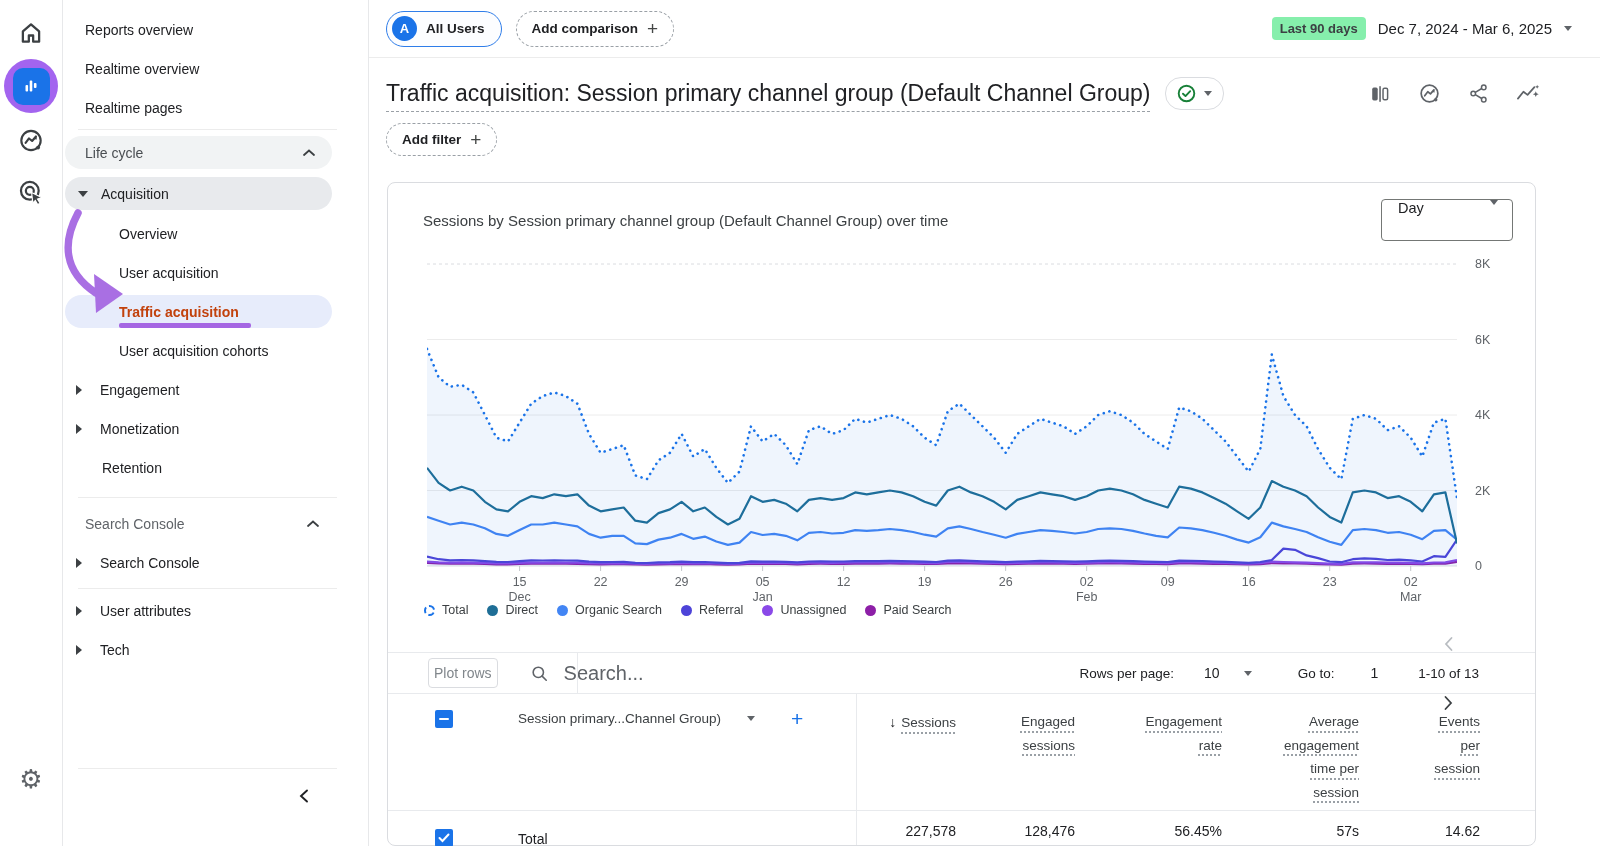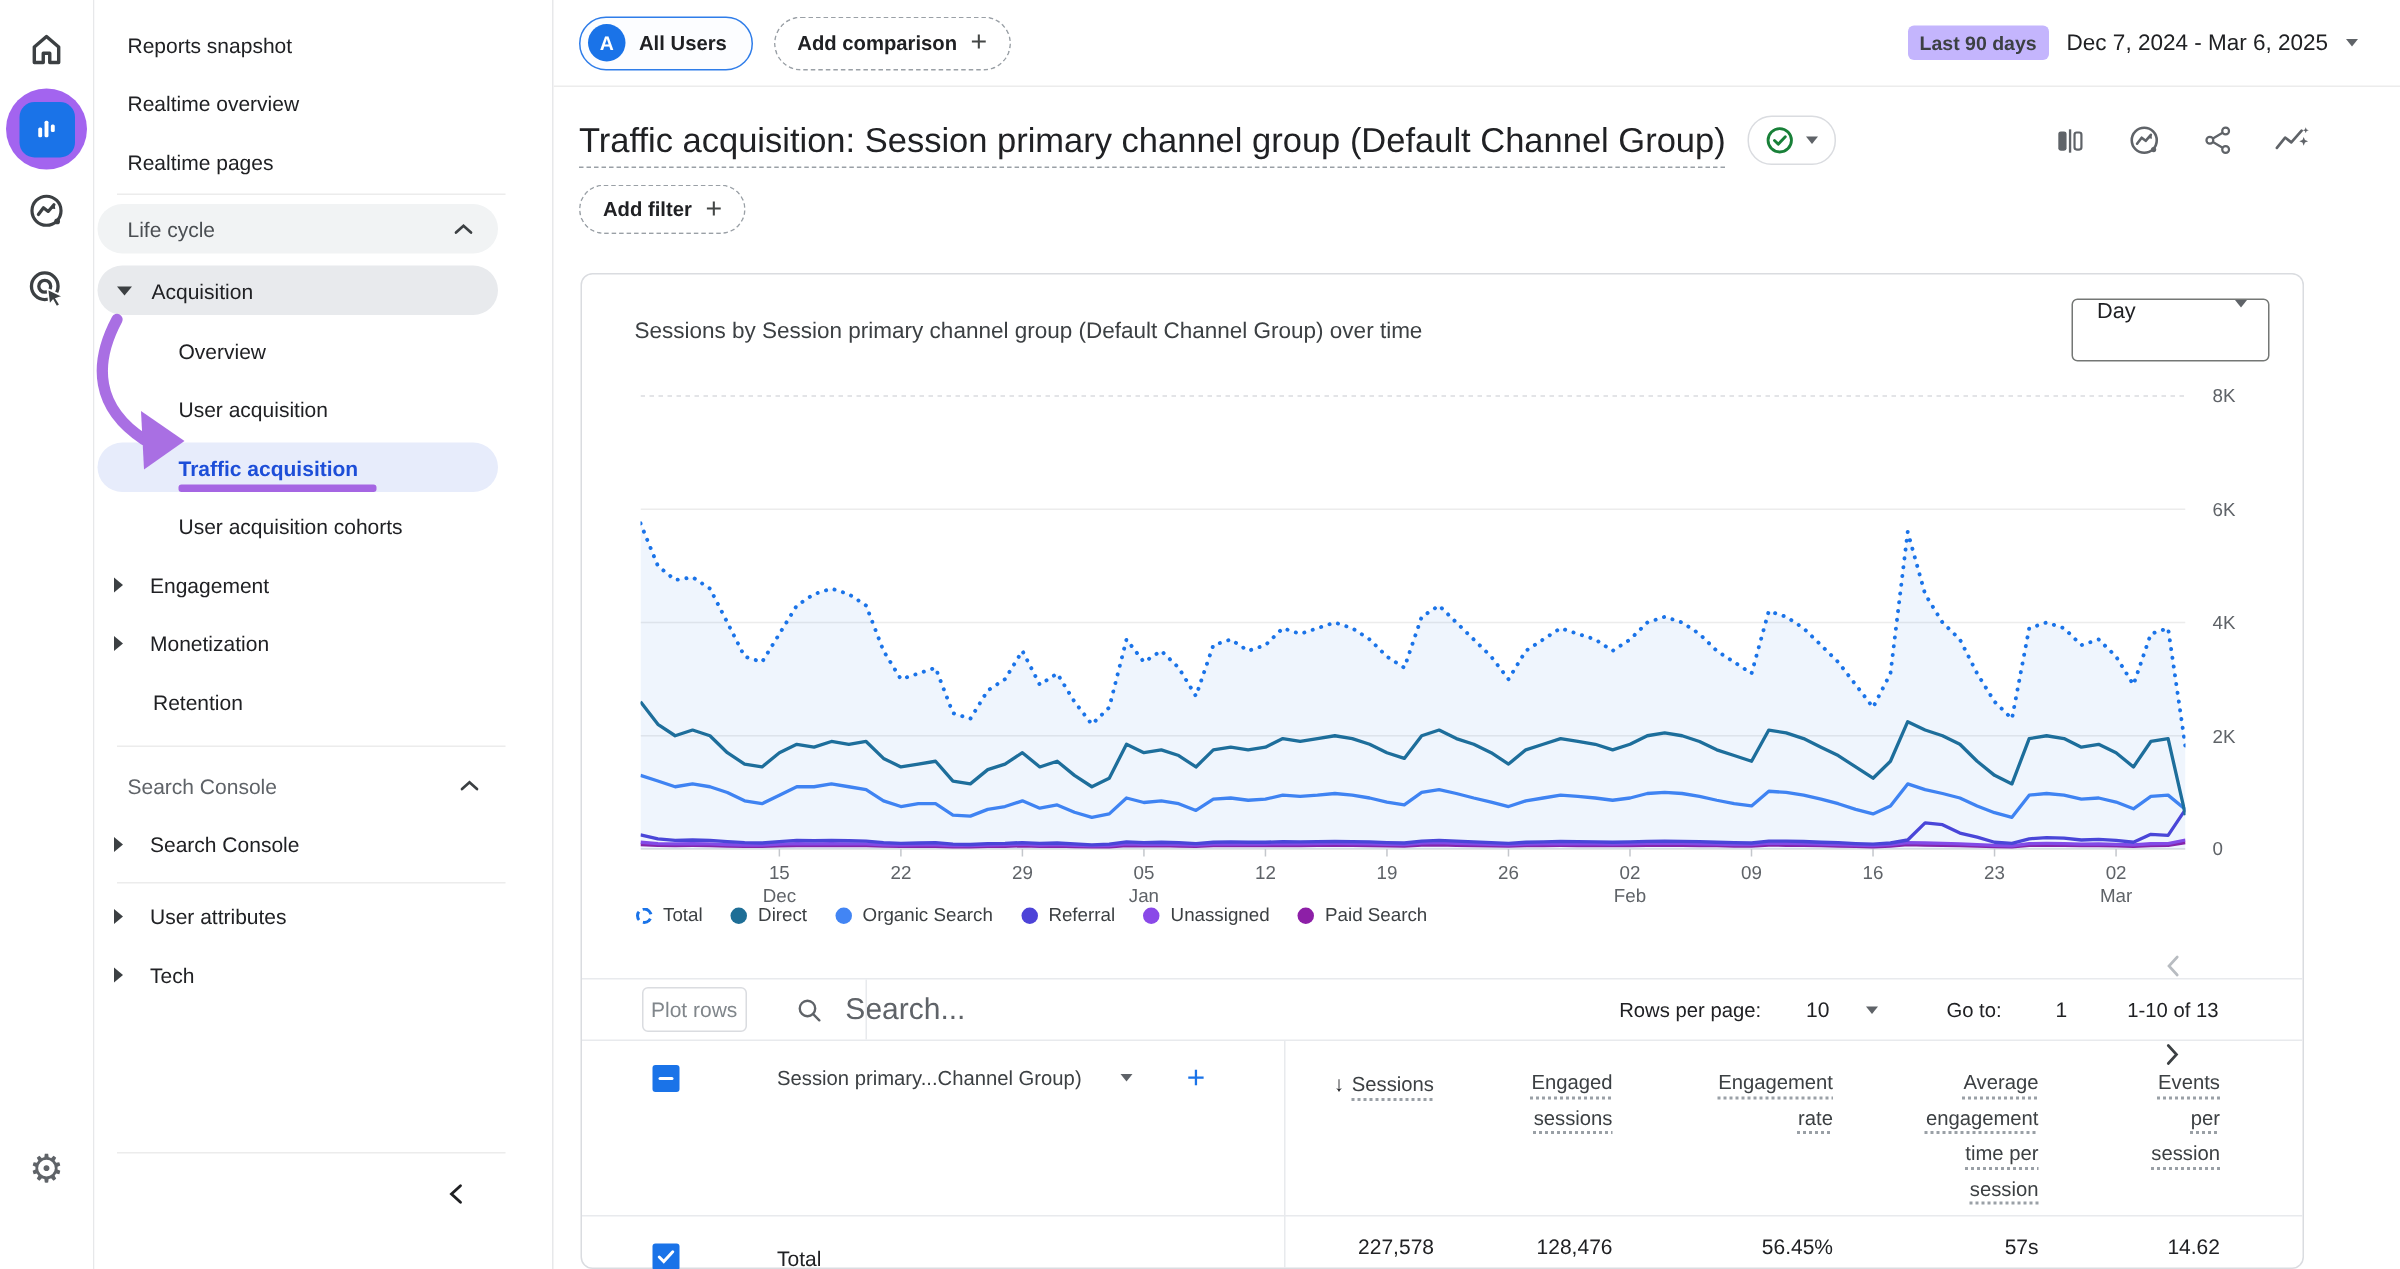--- a/index.html
+++ b/index.html
@@ -22,38 +22,38 @@
   .side-item{height:39px;display:flex;align-items:center;padding-left:22px;font-weight:500;color:#202124;}
   .side-divider{height:1px;background:#ececec;margin:2px 31px 2px 15px;}
   .section-pill{height:33px;margin:6px 36px 0 2px;border-radius:17px;background:#f1f3f4;display:flex;align-items:center;padding:0 16px 0 20px;color:#4a4e52;font-weight:500;justify-content:space-between;}
   .section-pill .chev{margin-left:auto;}
   .acq-pill{height:33px;margin:8px 36px 0 2px;border-radius:17px;background:#e8eaed;display:flex;align-items:center;gap:13px;padding:0 16px 0 13px;font-weight:500;color:#202124;}
   .tri-down{width:0;height:0;border-left:5px solid transparent;border-right:5px solid transparent;border-top:6px solid #3c4043;}
   .tri-right{width:0;height:0;border-top:5px solid transparent;border-bottom:5px solid transparent;border-left:6px solid #3c4043;}
   .side-child{height:39px;display:flex;align-items:center;padding-left:56px;font-weight:500;color:#202124;}
   .side-exp{height:39px;display:flex;align-items:center;gap:18px;padding-left:13px;font-weight:500;color:#202124;}
   .side-exp.noarrow{padding-left:39px;}
-  .traffic-pill{position:relative;height:33px;margin:3px 36px 3px 2px;border-radius:17px;background:#e7ecfb;display:flex;align-items:center;padding-left:54px;color:#1d4ed8;font-weight:600;}
+  .traffic-pill{position:relative;height:33px;margin:3px 36px 3px 2px;border-radius:17px;background:#e7ecfb;display:flex;align-items:center;padding-left:54px;color:#c2410c;font-weight:600;}
   .traffic-underline{position:absolute;left:54px;bottom:0px;width:132px;height:5px;border-radius:2px;background:#a566e3;}
   .sec-head{height:39px;display:flex;align-items:center;padding:0 48px 0 22px;color:#5f6368;font-weight:500;}
   .sec-head .chev{margin-left:auto;}
   .bottom-divider{position:absolute;left:15px;right:31px;top:768px;height:1px;background:#ececec;}
   .collapse-btn{position:absolute;left:228px;top:783px;width:26px;height:26px;display:flex;align-items:center;justify-content:center;cursor:pointer;}
   .arrow-overlay{position:absolute;left:0;top:200px;z-index:4;pointer-events:none;}
 
   
   .main{flex:1;display:flex;flex-direction:column;min-width:0;}
   .topstrip{height:58px;flex:0 0 58px;display:flex;align-items:center;padding:0 28px 0 17px;border-bottom:1px solid #ececec;box-sizing:border-box;}
   .allusers-pill{display:flex;align-items:center;gap:9px;height:34px;padding:0 16px 0 5px;border:1.5px solid #2f7de9;border-radius:18px;background:#fcfdff;}
   .a-badge{width:25px;height:25px;border-radius:50%;background:#1a73e8;color:#fff;font-size:13px;font-weight:700;display:flex;align-items:center;justify-content:center;}
   .allusers-label{font-size:13.5px;font-weight:600;color:#202124;}
   .dashed-pill{display:flex;align-items:center;gap:9px;height:34px;padding:0 15px;border:1px dashed #9aa0a6;border-radius:18px;background:#fff;margin-left:14px;font-size:13.5px;font-weight:600;color:#202124;}
   .plus-glyph{font-size:19px;font-weight:400;color:#444746;line-height:1;}
   .date-area{margin-left:auto;display:flex;align-items:center;}
-  .date-preset{background:#c4b5fd;border-radius:4px;padding:4px 8px;font-size:13px;font-weight:700;color:#3c4043;margin-left:12px;}
+  .date-preset{background:#86efac;border-radius:4px;padding:4px 8px;font-size:13px;font-weight:700;color:#3c4043;margin-left:12px;}
   .date-range{font-size:15px;color:#202124;margin-left:12px;}
   .caret{width:0;height:0;border-left:4.5px solid transparent;border-right:4.5px solid transparent;border-top:5.5px solid #5f6368;display:inline-block;}
   .date-area .caret{margin-left:12px;}
 
   .title-row{display:flex;align-items:center;padding:19px 60px 0 17px;}
   .page-title{font-size:23px;font-weight:400;color:#202124;margin:0;text-decoration:underline dashed #9aa0a6;text-decoration-thickness:1px;text-underline-offset:10px;}
   .check-pill{margin-left:14px;display:flex;align-items:center;gap:8px;border:1px solid #dadce0;border-radius:16px;padding:6px 11px;background:#fff;}
   .title-actions{margin-left:auto;display:flex;align-items:center;gap:27px;color:#5f6368;}
   .filter-row{padding:13px 0 0 17px;}
   .filter-row .dashed-pill{margin-left:0;height:31px;display:inline-flex;}
@@ -137,21 +137,21 @@
           <circle cx="11" cy="11" r="7.6" fill="none" stroke="#3c4043" stroke-width="1.9"></circle>
           <circle cx="11" cy="11" r="3.4" fill="none" stroke="#3c4043" stroke-width="1.9"></circle>
           <polygon points="12.5,12.5 21.5,16.8 17.6,18.1 19.8,21.6 17.7,22.8 15.7,19.2 13.6,21.6" fill="#3c4043" stroke="#fff" stroke-width="1"></polygon>
         </svg>
     </div>
     <div class="rail-gear icon-btn">⚙</div>
   </div>
 
   <nav class="sidebar">
     <div class="side-item">
-        <span>Reports snapshot</span>
+        <span>Reports overview</span>
       </div>
     <div class="side-item">
         <span>Realtime overview</span>
       </div>
     <div class="side-item">
         <span>Realtime pages</span>
       </div>
     <div class="side-divider"></div>
 
     <div class="section-pill">

